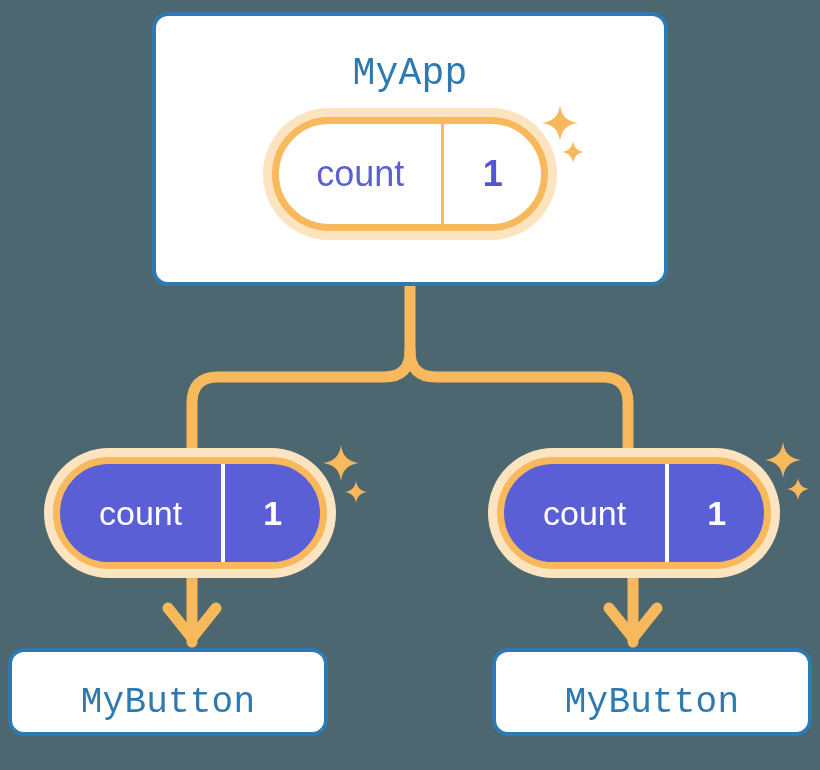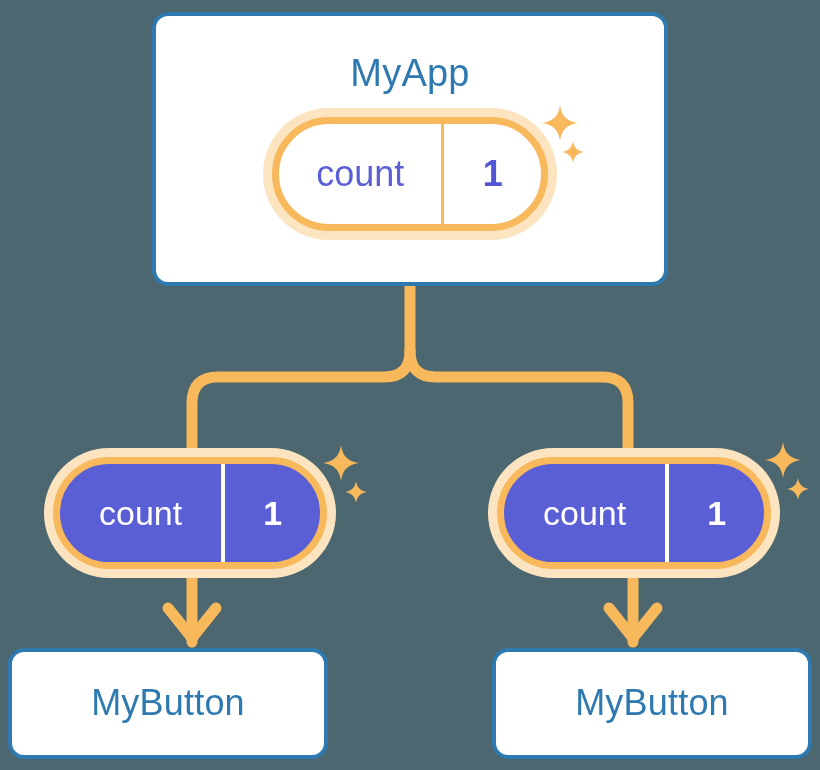--- a/index.html
+++ b/index.html
@@ -40,36 +40,37 @@
   }
   .card-title {
     position: absolute;
     left: 0;
     right: 0;
     text-align: center;
     color: #2e7ab0;
     font-weight: 400;
     letter-spacing: 0.2px;
     white-space: nowrap;
+    font-family: Liberation Mono, monospace;
   }
 
   #app-card {
     left: 152px;
     top: 12px;
     width: 516px;
     height: 274px;
   }
   #app-card .card-title {
     top: 36px;
     font-size: 38px;
   }
 
   .btn-card {
     top: 648px;
-    height: 111px;
+    height: 88px;
   }
   #btn-card-left {
     left: 8px;
     width: 320px;
   }
   #btn-card-right {
     left: 492px;
     width: 320px;
   }
   .btn-card .card-title {

